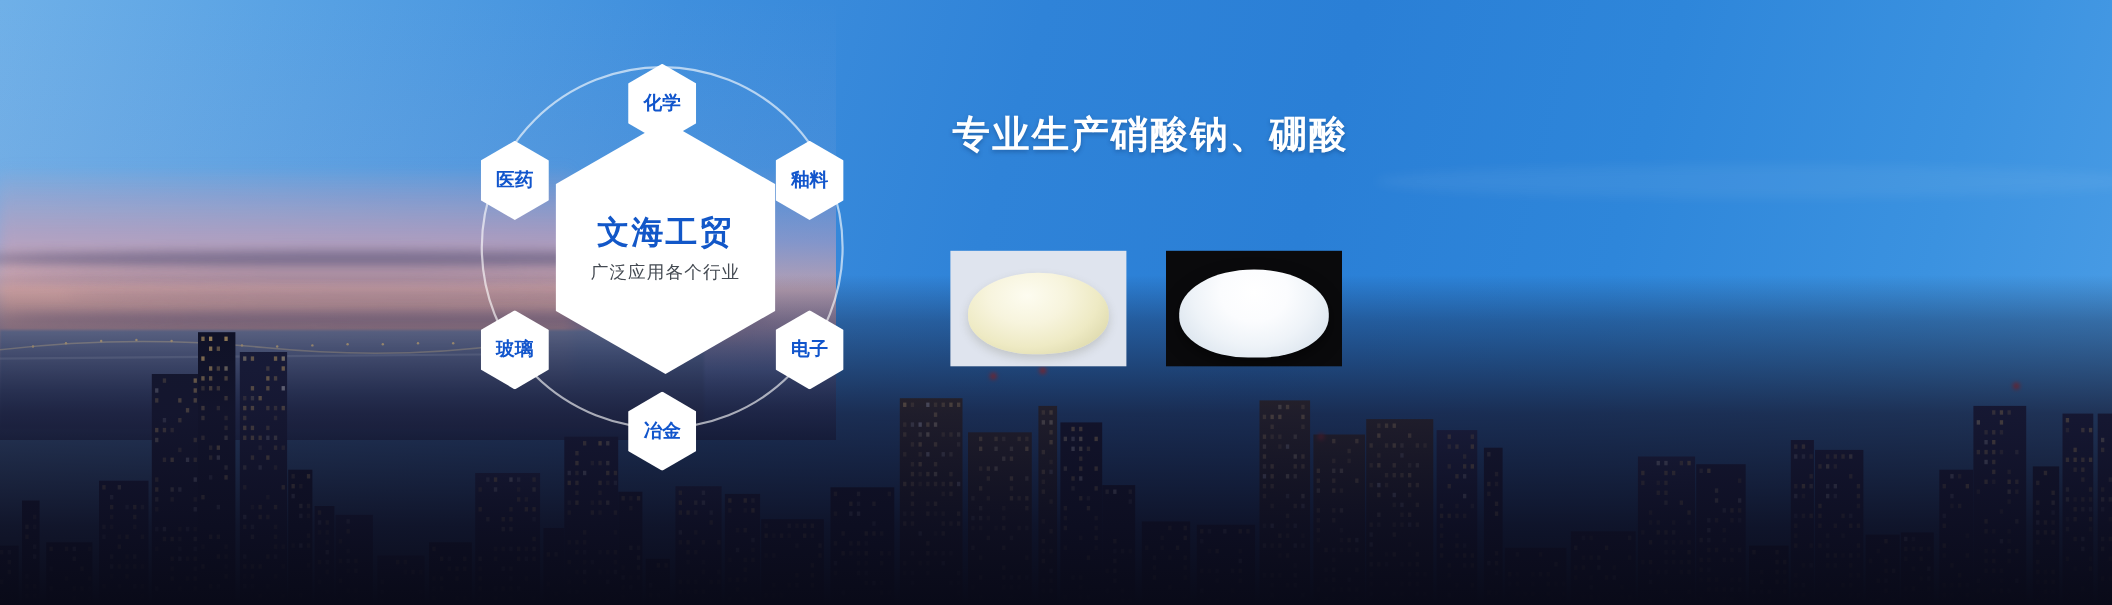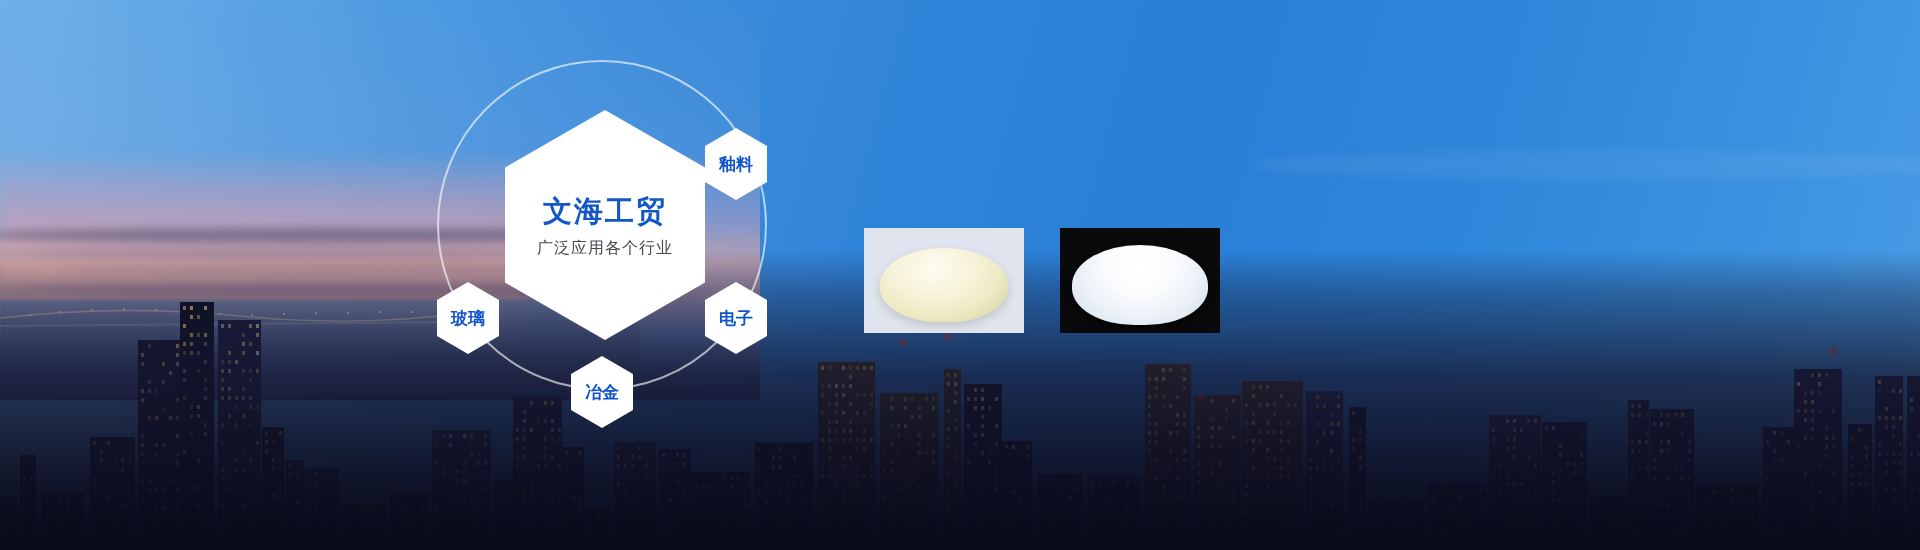--- a/index.html
+++ b/index.html
@@ -1728,40 +1728,47 @@
       <div class="glow" style="left: 900px; bottom: 205px; width: 6px; height: 6px; background: rgb(255, 59, 47);"></div>
       <div class="glow" style="left: 945px; bottom: 210px; width: 6px; height: 6px; background: rgb(255, 59, 47);"></div>
       <div class="glow" style="left: 1830px; bottom: 196px; width: 6px; height: 6px; background: rgb(255, 59, 47);"></div>
       <div class="glow" style="left: 1198px; bottom: 150px; width: 6px; height: 6px; background: rgb(255, 59, 47);"></div>
     </div>
   <div class="cityband"></div>
 
   <div class="diagram">
     <div class="ring"></div>
 
+    <div class="hex hex-small h-top">
+      <span>化学</span>
+    </div>
     <div class="hex hex-small h-br">
       <span>电子</span>
     </div>
     <div class="hex hex-small h-tr">
       <span>釉料</span>
     </div>
     <div class="hex hex-small h-bottom">
       <span>冶金</span>
     </div>
     <div class="hex hex-small h-bl">
       <span>玻璃</span>
     </div>
+    <div class="hex hex-small h-tl">
+      <span>医药</span>
+    </div>
 
     <div class="hex hex-center">
       <div class="ttl">文海工贸</div>
       <div class="sub">广泛应用各个行业</div>
     </div>
   </div>
 
   <div class="copy">
+    <div class="headline">专业生产硝酸钠、硼酸</div>
   </div>
 
   <div class="photos">
     <div class="photo pale">
       <div class="mound cream"></div>
     </div>
     <div class="photo dark">
       <div class="mound white"></div>
     </div>
   </div>

